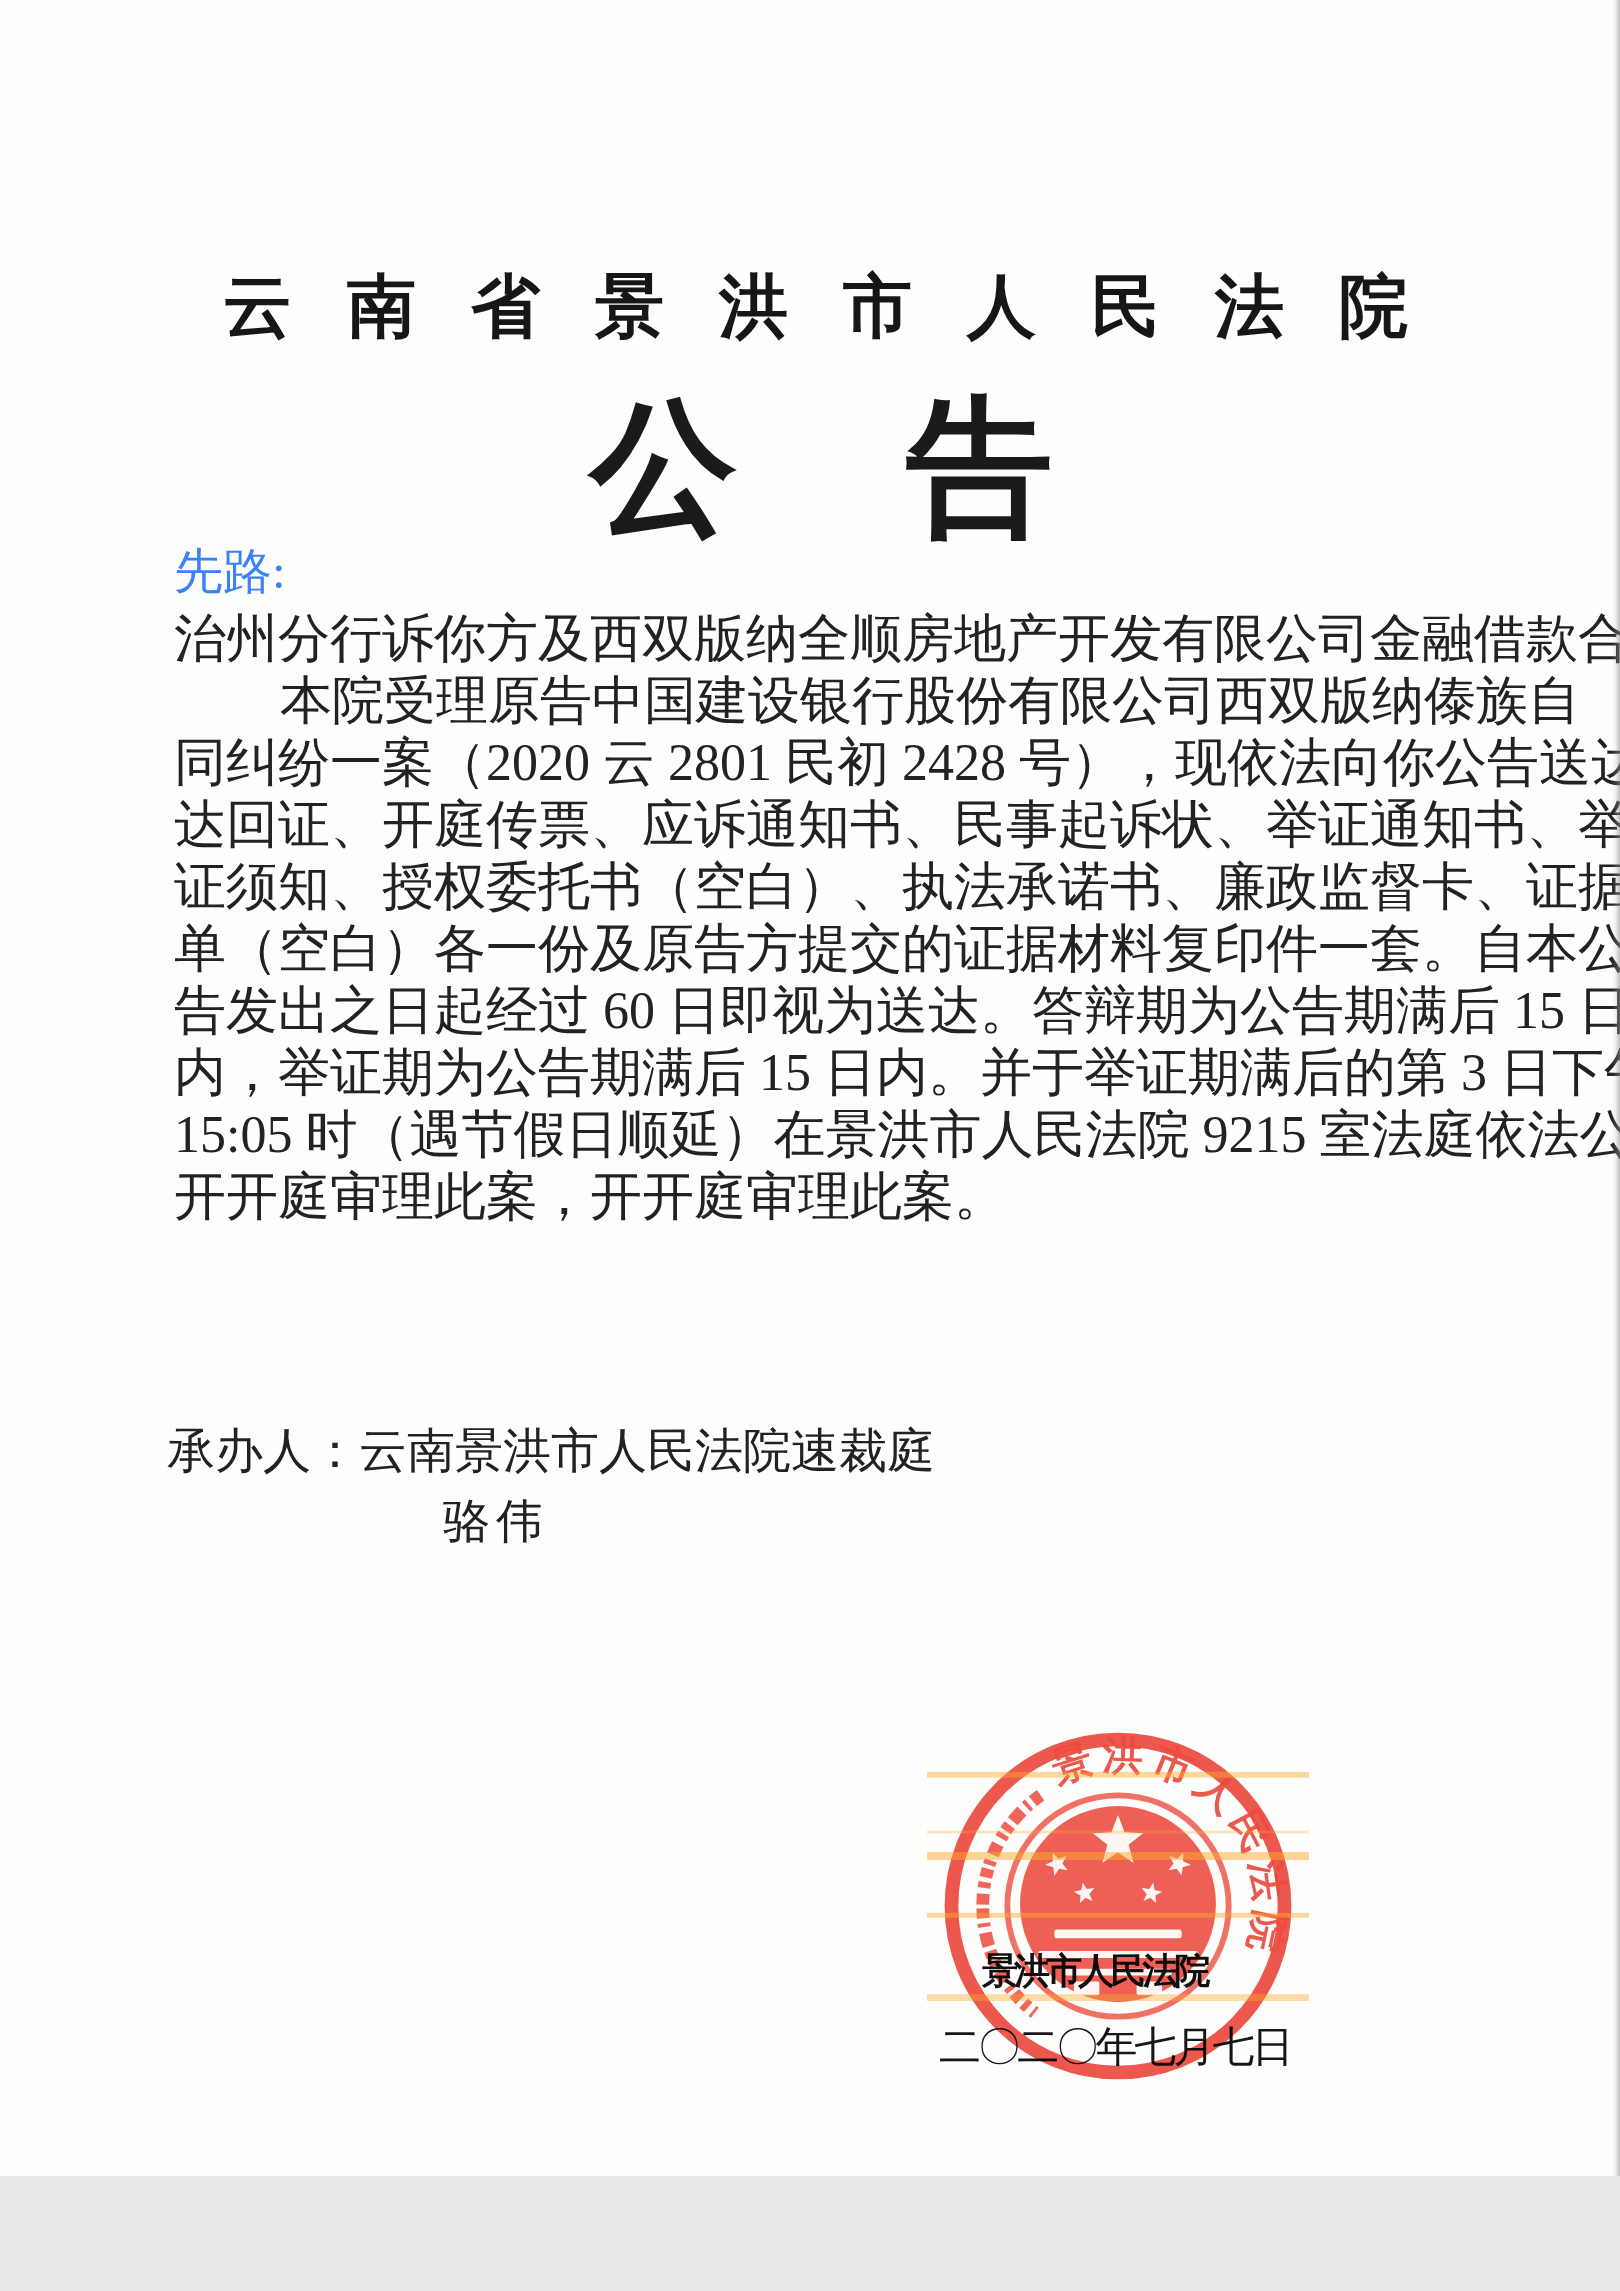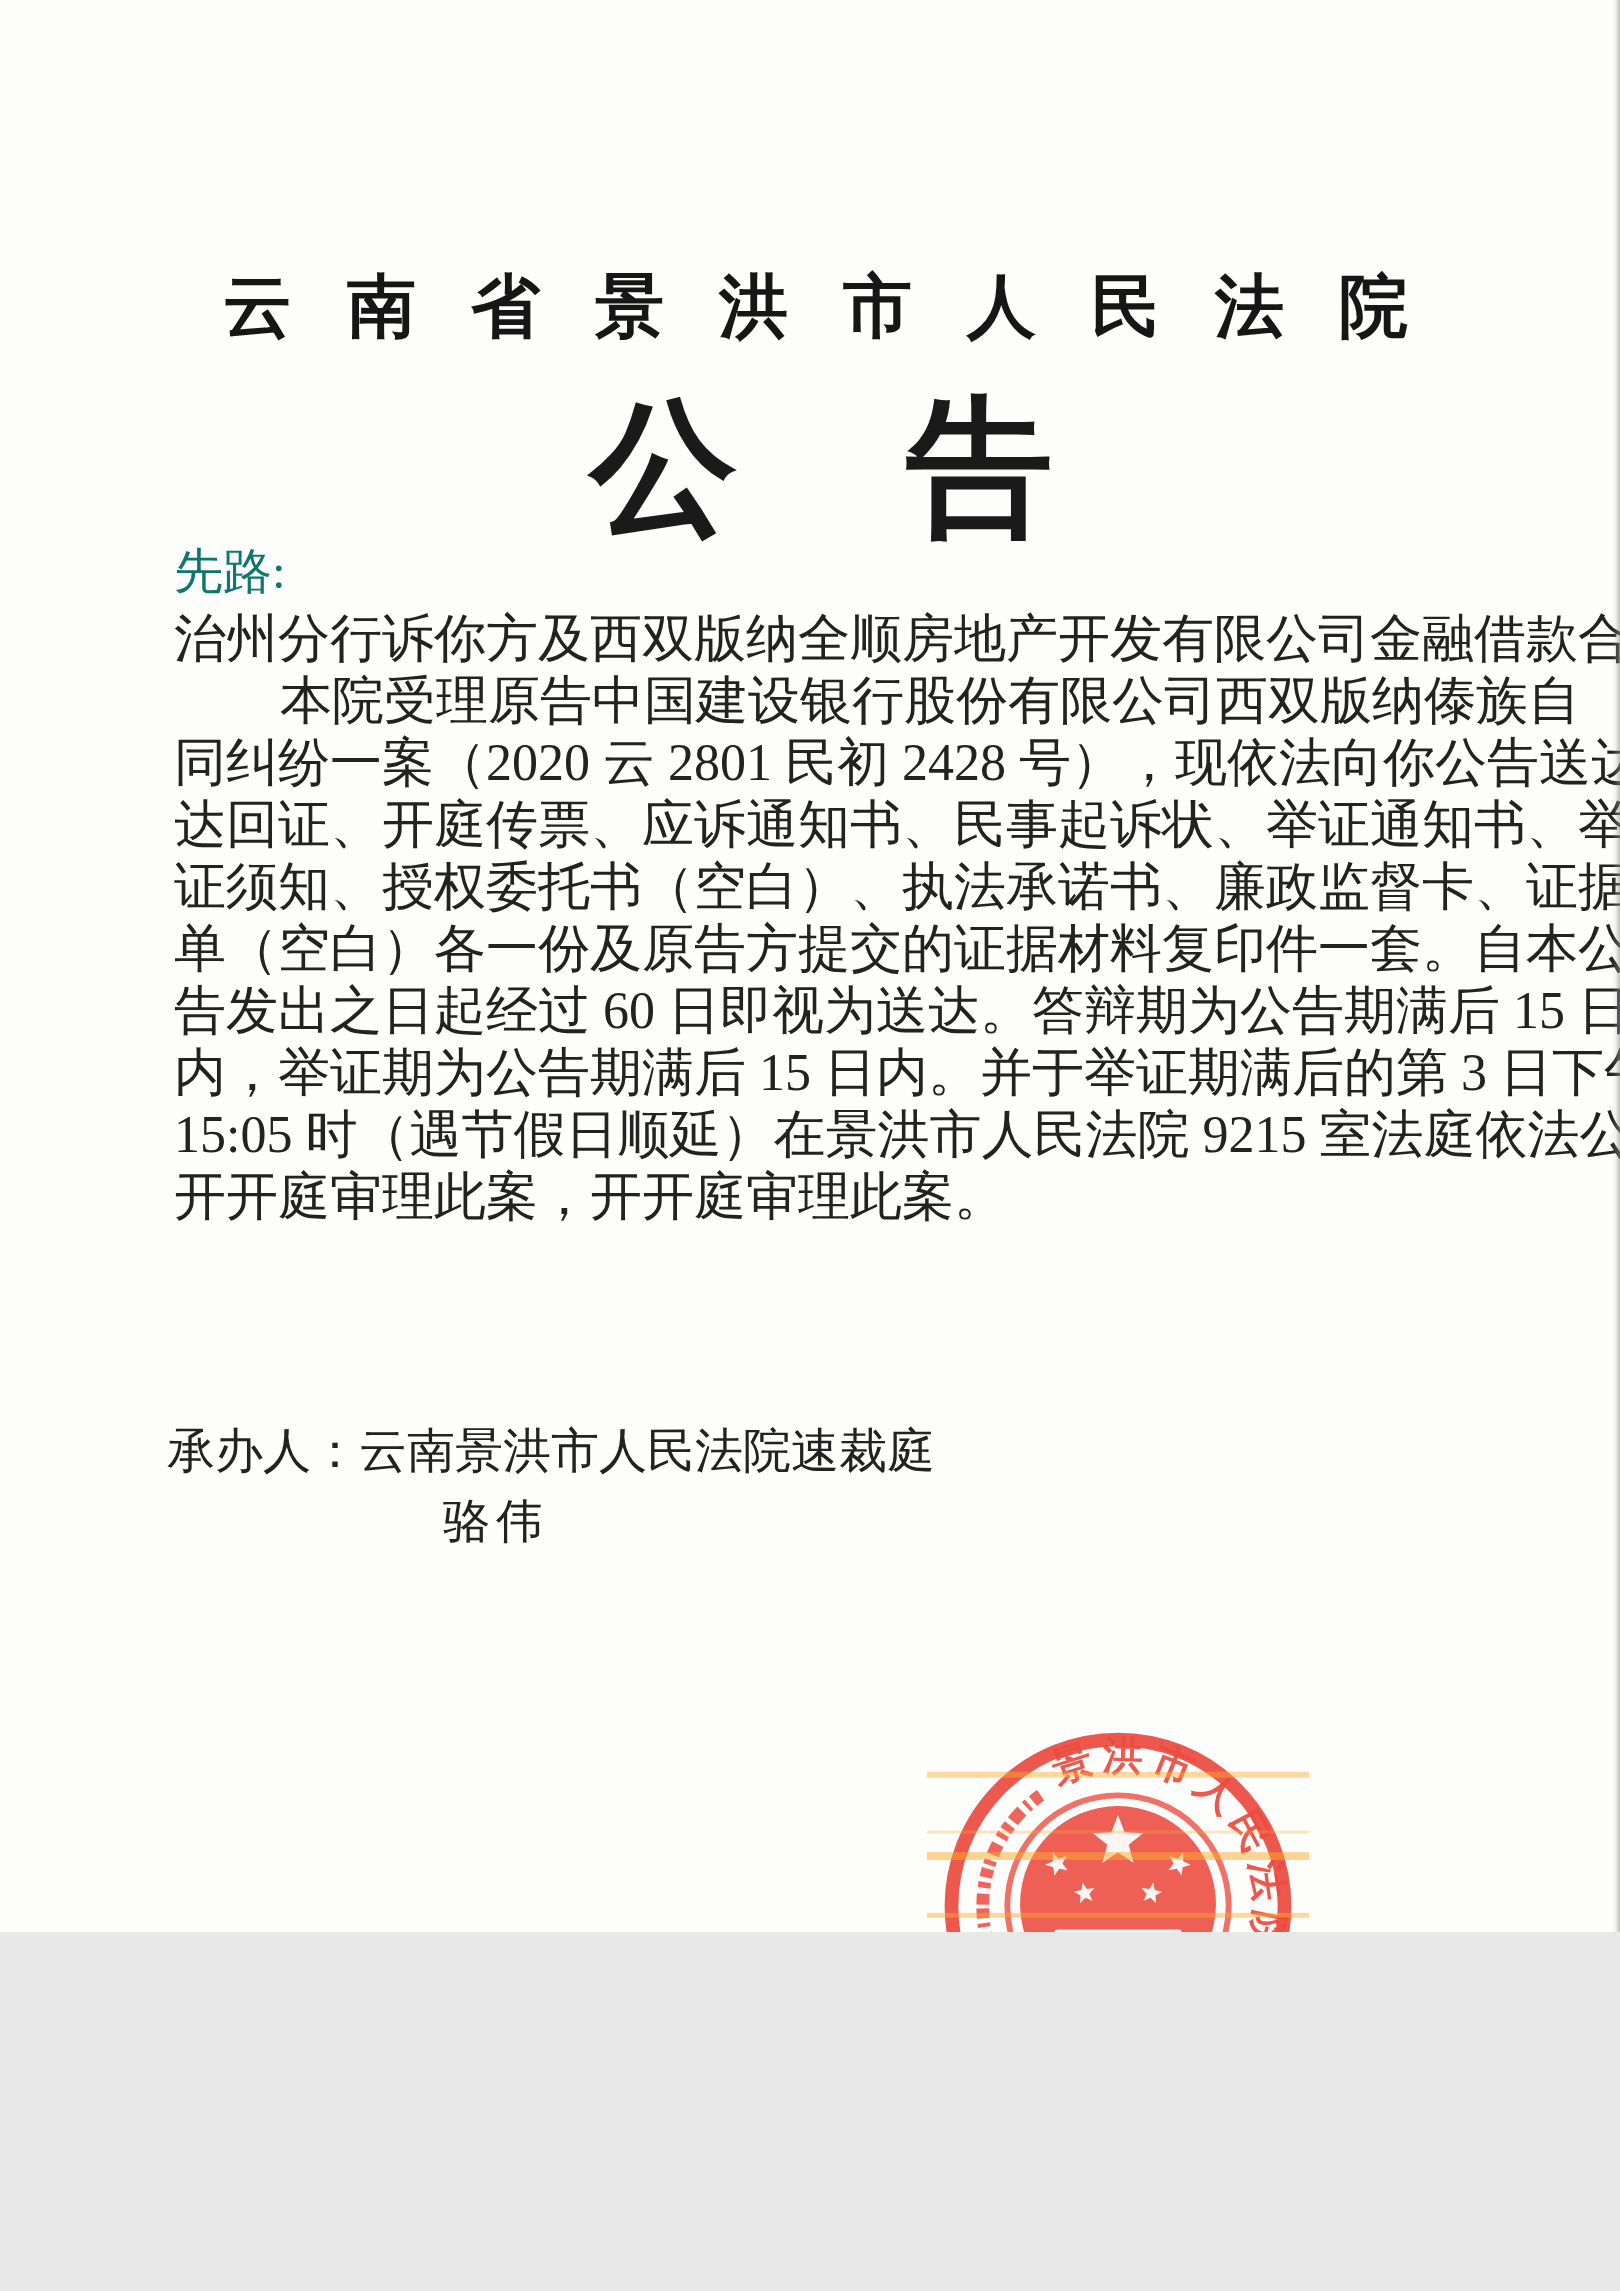--- a/index.html
+++ b/index.html
@@ -1,20 +1,20 @@
 <!DOCTYPE html>
 <html><head>
 <meta charset="utf-8">
 <style>
   * { margin: 0; padding: 0; box-sizing: border-box; }
   html, body { background: #e8e8e8; }
   .page {
     position: relative;
     width: 1620px;
-    height: 1932px;
+    height: 2176px;
     background: #fdfdfb;
     overflow: hidden;
     font-family: "Liberation Serif", "DejaVu Serif", serif;
     color: #1c1c1c;
   }
   
   .scan-edge {
     position: absolute; top: 0; right: 0; width: 7.8px; height: 100%;
     background: linear-gradient(to left, rgba(140,140,140,.55), rgba(180,180,180,.18) 55%, transparent);
   }
@@ -23,21 +23,21 @@
     font-size: 69px; font-weight: 700; letter-spacing: 55px;
     white-space: nowrap; color: #161616;
   }
   .notice-title {
     position: absolute; left: 590px; top: 390px;
     font-size: 147px; font-weight: 600; letter-spacing: 169px;
     white-space: nowrap; line-height: 157px; color: #1a1a1a; text-align: right;
   }
   .addressee {
     position: absolute; left: 174px; top: 541px;
-    font-size: 49px; line-height: 62px; color: #0f766e;
+    font-size: 49px; line-height: 62px; color: #3b82f6;
   }
   .notice-body {
     position: absolute; left: 174px; top: 608px; width: 1431px;
     font-size: 52px; line-height: 62px; color: #222;
   }
   .body-line { white-space: nowrap; height: 62px; }
   .body-line.indent { padding-left: 106px; }
   .undertaker-line {
     position: absolute; left: 167px; top: 1419px;
     font-size: 48px; white-space: nowrap; color: #222;

